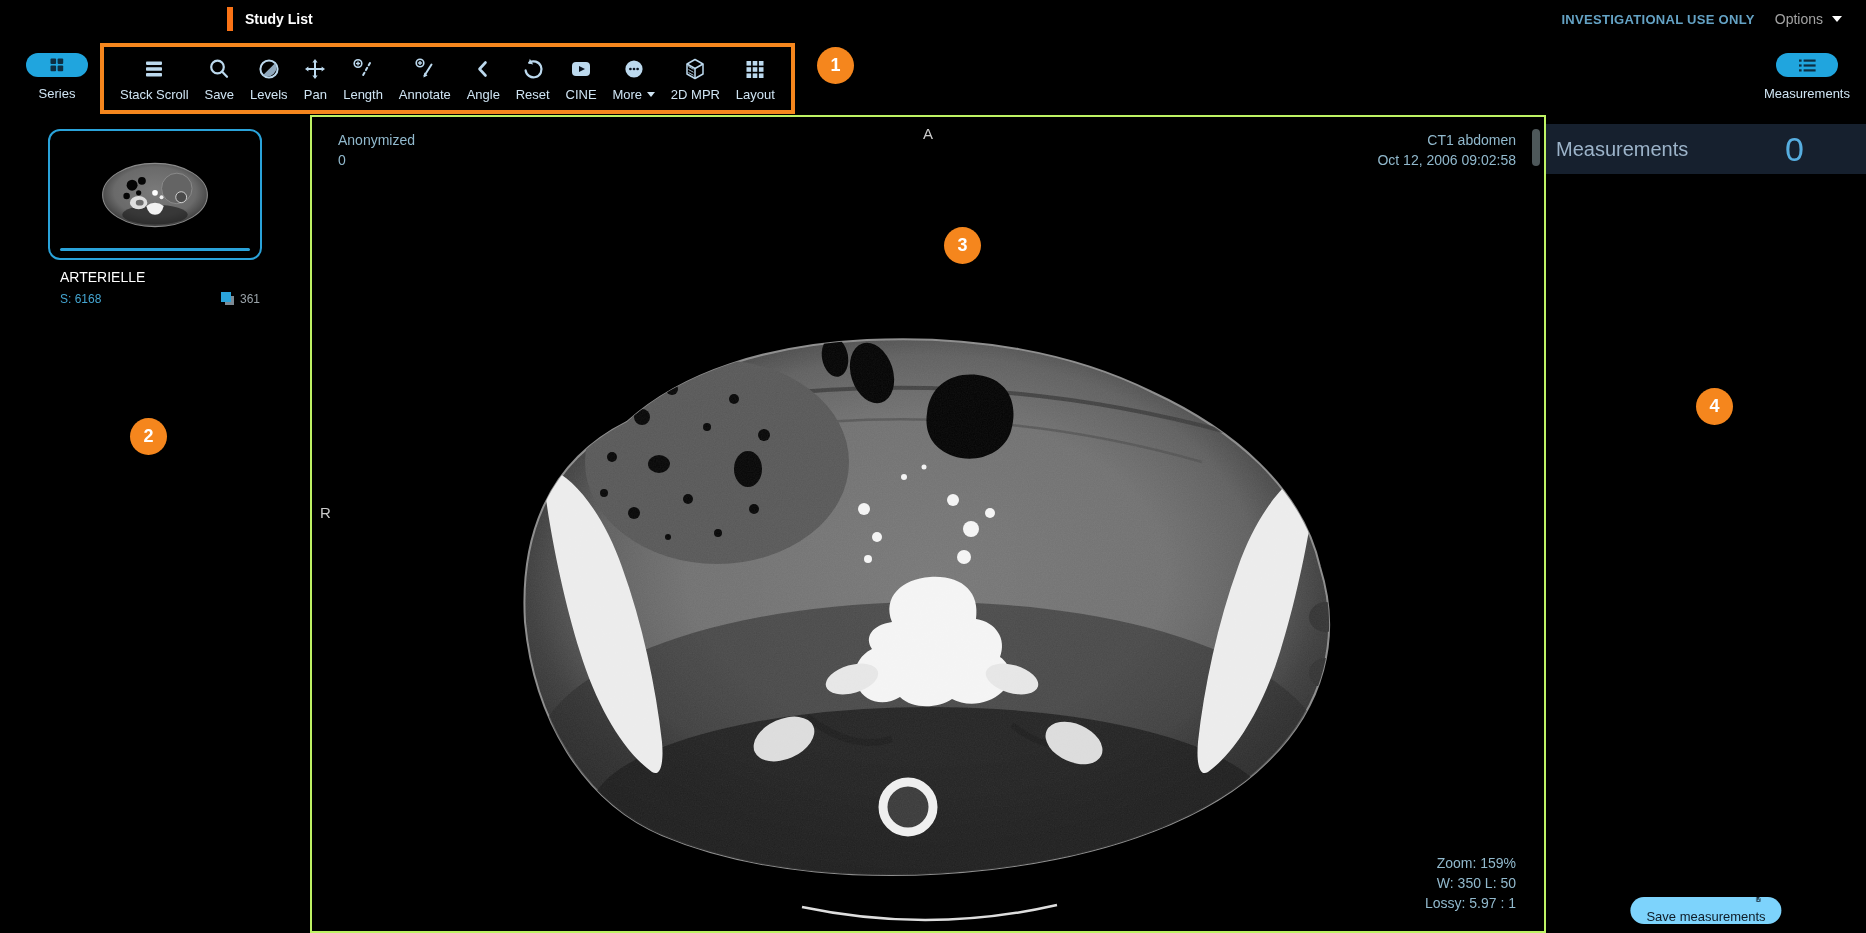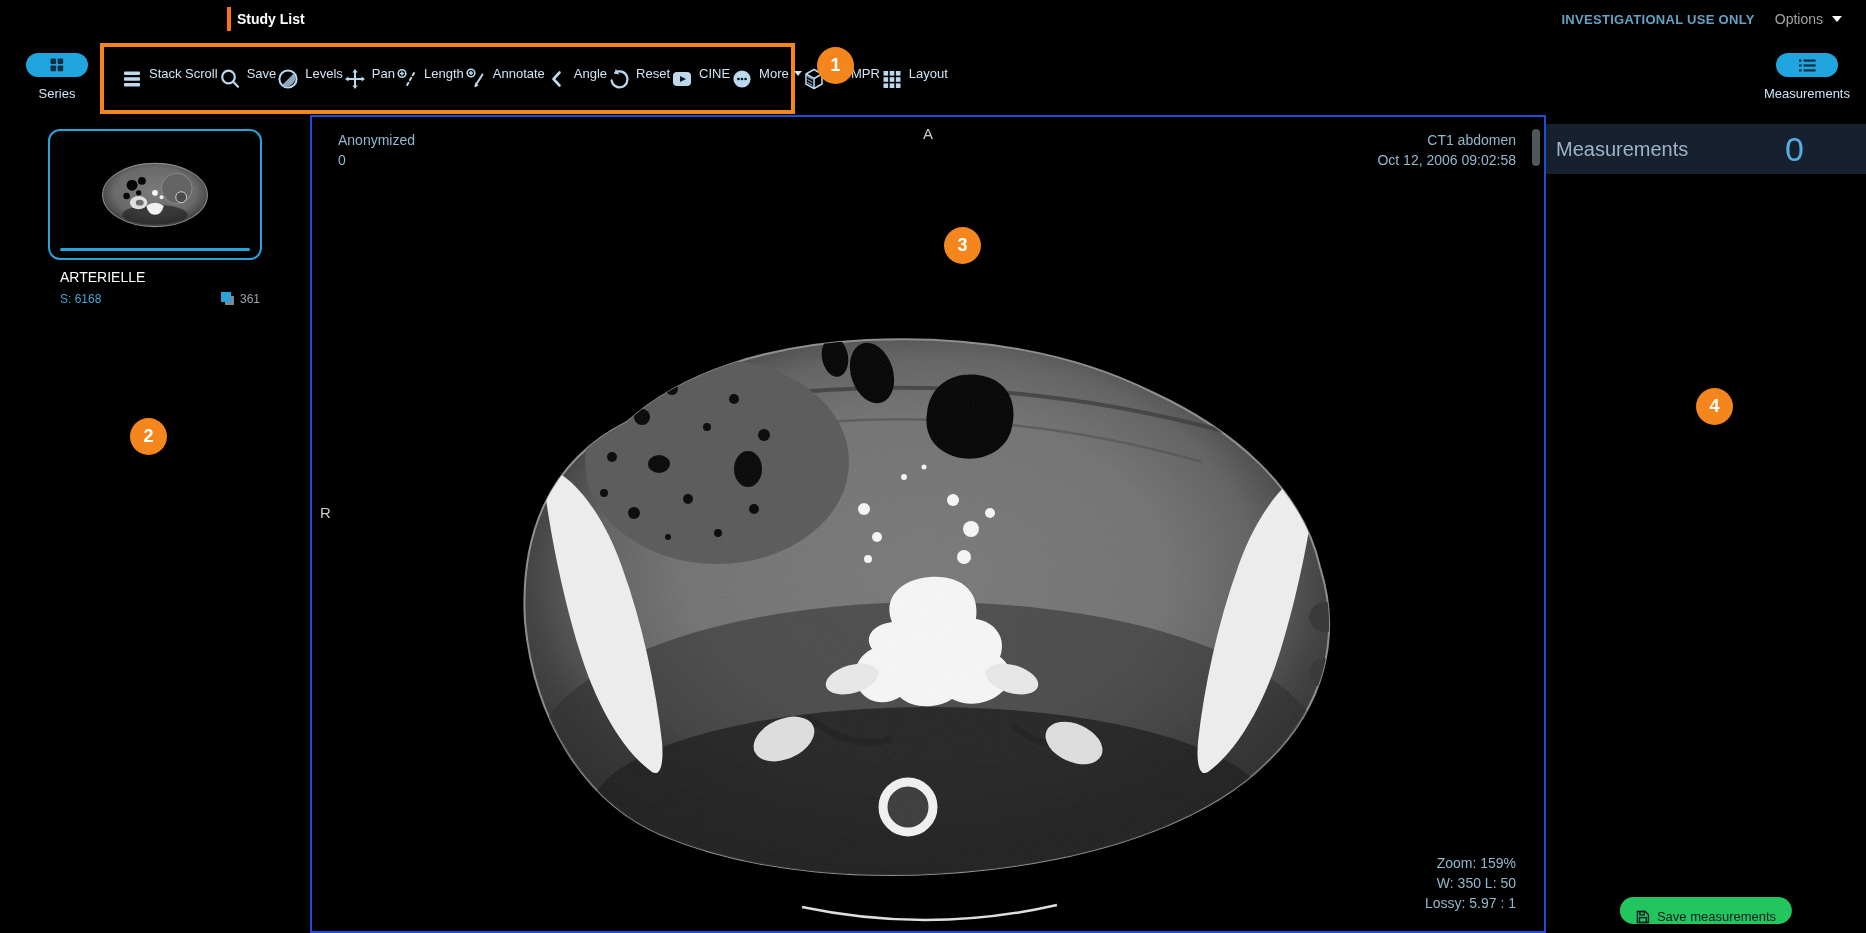--- a/index.html
+++ b/index.html
@@ -3,21 +3,21 @@
 <meta charset="utf-8">
 <style>
   * { margin:0; padding:0; box-sizing:border-box; }
   html,body { background:#000; }
   .app { position:relative; width:1866px; height:933px; background:#000; overflow:hidden;
          font-family:"Liberation Sans", sans-serif; }
 
   
   .topbar { position:absolute; top:0; left:0; right:0; height:38px;
             display:flex; align-items:center; justify-content:space-between; }
-  .studylist-wrap { margin-left:227px; border-left:4px solid #f97316; padding-left:6px;
+  .studylist-wrap { margin-left:227px; border-left:6px solid #f97316; padding-left:12px;
                     height:24px; display:flex; align-items:center; }
   .studylist { color:#fff; font-size:14px; font-weight:bold; cursor:pointer; }
   .topbar-right { display:flex; align-items:center; gap:20px; margin-right:24px; }
   .investigational { color:#64a2c4; font-size:13px; font-weight:bold; letter-spacing:.3px; }
   .options-btn { background:none; border:none; color:#a3a3a3; font-size:14px;
                  display:flex; align-items:center; gap:9px; cursor:pointer; }
   .caret-down { width:0; height:0; border-left:5px solid transparent; border-right:5px solid transparent;
                 border-top:6px solid #fff; display:inline-block; }
 
   
@@ -25,21 +25,21 @@
   .pill-group { position:absolute; top:15px; width:90px; text-align:center; }
   .pill-group.left-pill { left:12px; }
   .pill-group.right-pill { right:14px; }
   .pill-btn { width:62px; height:24px; background:#20a5de; border:none; border-radius:12px;
               display:flex; align-items:center; justify-content:center; margin:0 auto; cursor:pointer; }
   .pill-label { margin-top:9px; color:#cfe4f3; font-size:13px; }
 
   .tools-box { position:absolute; left:100px; top:5px; width:695px; height:71px;
                border:4px solid #F5861D; display:flex; align-items:center;
                justify-content:space-between; padding:0 16px; background:#000; }
-  .tool { display:flex; flex-direction:row; align-items:flex-start; gap:5px;
+  .tool { display:flex; flex-direction:column; align-items:center; gap:5px;
           background:none; border:none; cursor:pointer; }
   .tool .ticon { height:26px; display:flex; align-items:center; justify-content:center; }
   .tool .tlabel { color:#cfe4f3; font-size:13px; white-space:nowrap; display:flex; align-items:center; gap:5px; }
   .caret-sm { width:0; height:0; border-left:4px solid transparent; border-right:4px solid transparent;
               border-top:5px solid #cfe4f3; display:inline-block; }
 
   
   .content { position:absolute; top:115px; left:0; right:0; bottom:0; display:flex; }
 
   
@@ -51,21 +51,21 @@
                      background:#2aa3da; border-radius:2px; }
   .series-info { width:222px; margin:9px auto 0; }
   .series-title { color:#fff; font-size:14px; padding-left:16px; }
   .series-meta { display:flex; justify-content:space-between; align-items:center;
                  padding:6px 6px 0 16px; }
   .series-number { color:#44a5d1; font-size:12px; }
   .instance-wrap { display:flex; align-items:center; gap:5px; }
   .instance-count { color:#9aa3a9; font-size:12px; }
 
   
-  .viewport { flex:1; position:relative; border:2px solid #1d4ed8; background:#000; overflow:hidden; }
+  .viewport { flex:1; position:relative; border:2px solid #bef264; background:#000; overflow:hidden; }
   .ct-svg { position:absolute; inset:0; width:100%; height:100%; }
   .ov { position:absolute; color:#91b9cd; font-size:14px; line-height:20px; pointer-events:none; }
   .ov.tl { top:13px; left:26px; }
   .ov.tr { top:13px; right:28px; text-align:right; }
   .ov.bl { bottom:18px; left:26px; }
   .ov.br { bottom:18px; right:28px; text-align:right; }
   .marker { position:absolute; color:#cbcbcb; font-size:15px; pointer-events:none; }
   .marker-a { top:8px; left:50%; transform:translateX(-50%); }
   .marker-r { left:8px; top:47.5%; }
   .vp-scroll { position:absolute; top:12px; right:4px; width:8px; height:37px;
@@ -74,23 +74,23 @@
   
   .right-panel { width:320px; flex:none; position:relative; background:#000; }
   .study-date { margin:12px 0 0 59px; border-left:2px solid #cfd9e2; padding:1px 0 3px 9px; }
   .sd-label { color:#aebccb; font-size:11px; }
   .sd-value { color:#fff; font-size:14px; font-weight:bold; margin-top:3px; }
   .meas-header { margin-top:9px; height:50px; background:#16202e; display:flex;
                  align-items:center; justify-content:space-between; padding:0 62px 0 10px; }
   .meas-title { color:#9cb3c9; font-size:20px; }
   .meas-count { color:#57aee0; font-size:34px; }
   .save-btn { position:absolute; bottom:9px; left:50%; transform:translateX(-50%);
-              height:27px; background:#22c55e; border:none; border-radius:14px;
+              height:27px; background:#7dd3fc; border:none; border-radius:14px;
               display:flex; align-items:flex-end; gap:7px; padding:0 16px;
-              color:#0e1b26; font-size:13px; cursor:pointer; white-space:nowrap; }
+              color:#0e1b26; font-size:13px; cursor:pointer; white-space:nowrap;flex-direction:column; }
 
   
   .callout { position:absolute; width:37px; height:37px; border-radius:50%; background:#F5861D;
              color:#fff; font-weight:bold; font-size:18px; display:flex; align-items:center;
              justify-content:center; pointer-events:none; }
 </style>
 </head>
 <body>
 
 <div class="app">

